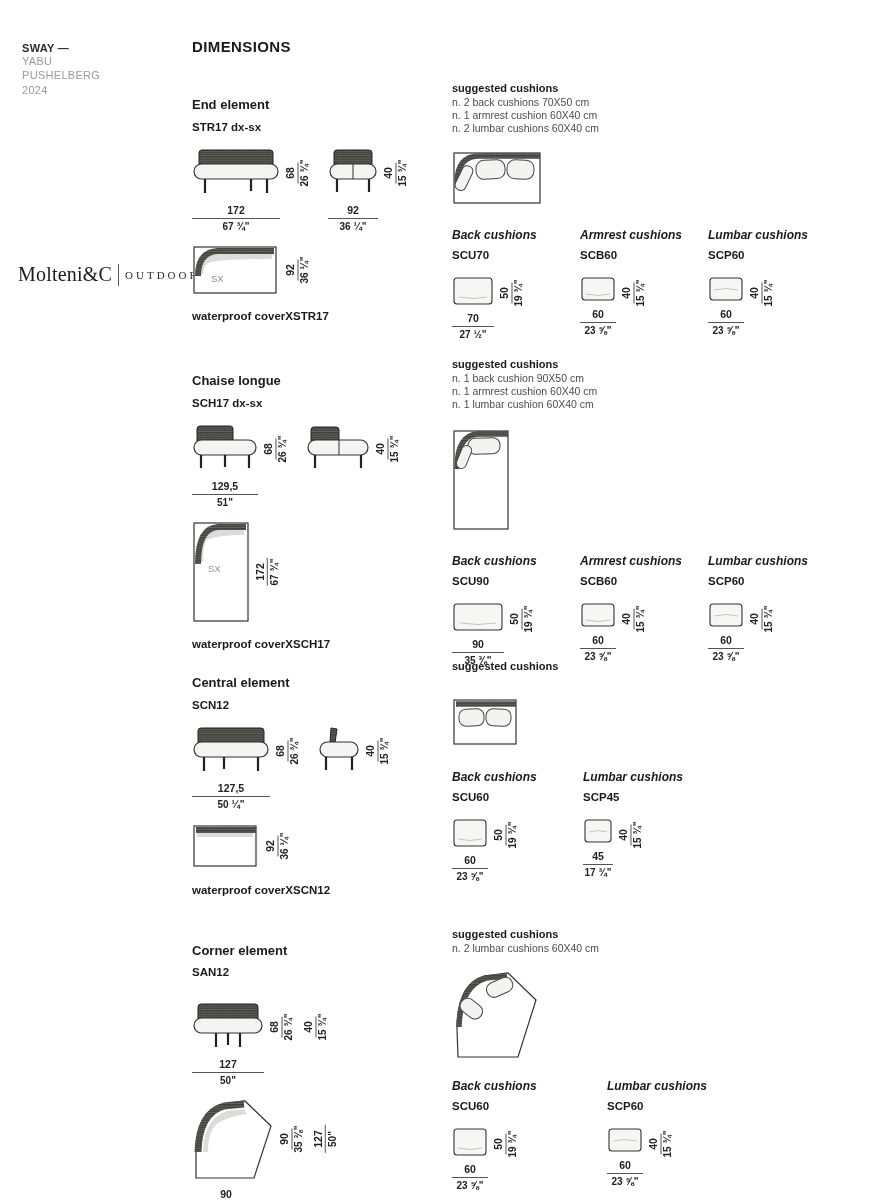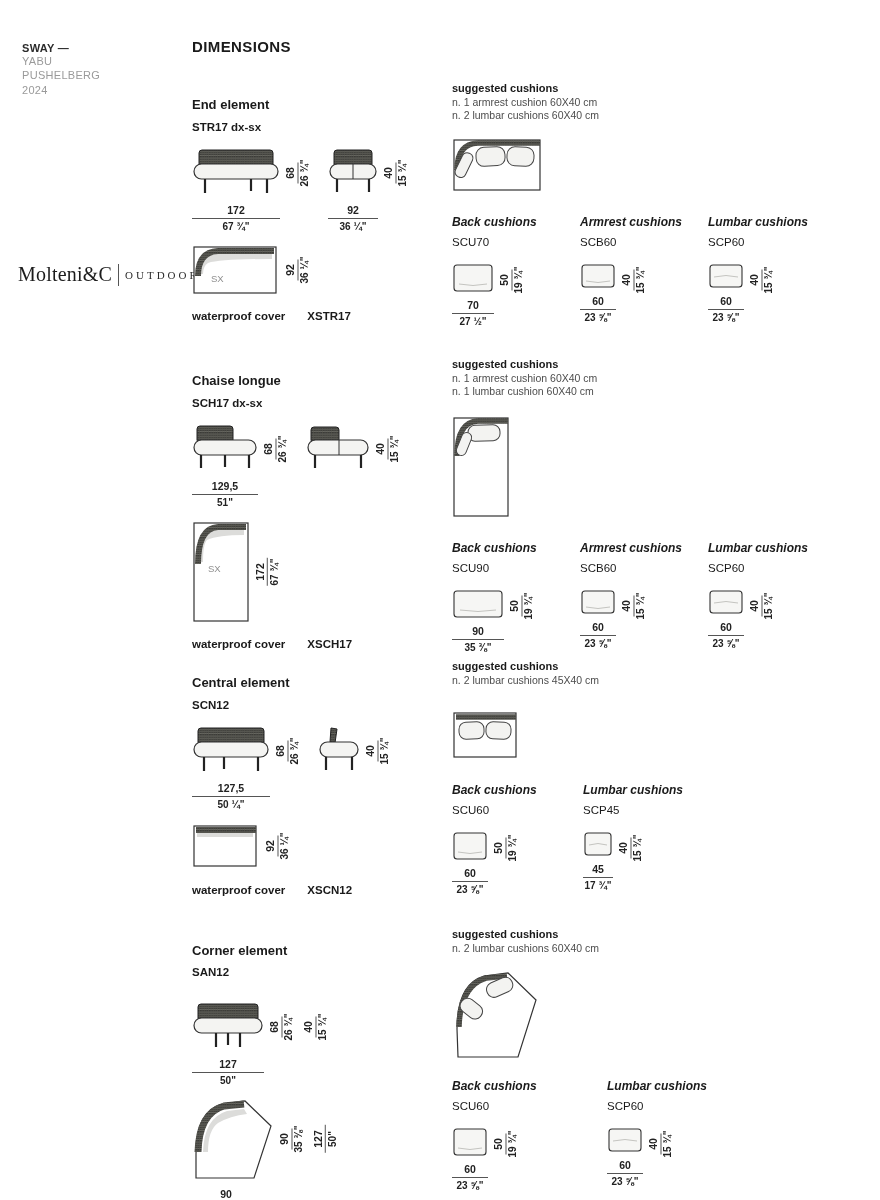--- a/index.html
+++ b/index.html
@@ -6,25 +6,25 @@
   body{
     width:880px;height:1200px;position:relative;background:#fff;
     font-family:"Liberation Sans",sans-serif;color:#1a1a1a;overflow:hidden;
   }
   
   .collection{font-size:11px;font-weight:bold;color:#2b2b2b;letter-spacing:.3px;}
   .designer{font-size:11px;color:#9a9a9a;line-height:1.3;letter-spacing:.3px;}
   .page-title{position:absolute;left:192px;top:38px;font-size:15px;font-weight:bold;letter-spacing:.4px;}
   .p-name{font-size:13px;font-weight:bold;margin:15px 0 9px 0;}
   .p-code{font-size:11.5px;font-weight:bold;margin:0 0 15px 0;}
-  .cover{display:flex;gap:22px;font-size:11.5px;font-weight:bold;}
+  .cover{display:flex;font-size:11.5px;font-weight:bold;}
   .sugg-title{font-size:11px;font-weight:bold;margin-bottom:2px;}
   .sugg-line{font-size:10.5px;color:#4d4d4d;line-height:1.25;}
   .c-type{font-size:12px;font-weight:bold;font-style:italic;}
-  .c-code{font-size:11.5px;font-weight:normal;margin-top:7px;}
+  .c-code{font-size:11.5px;font-weight:bold;margin-top:7px;}
   
   .brand-block{position:absolute;left:22px;top:42px;}
   .logo{position:absolute;left:18px;top:263px;display:flex;align-items:center;gap:6px;}
   .logo .brand{font-family:"Liberation Serif",serif;font-size:20px;color:#1c1c1c;letter-spacing:.2px;}
   .logo .bar{width:1px;height:22px;background:#555;}
   .logo .division{font-family:"Liberation Serif",serif;font-size:11px;letter-spacing:3px;color:#2b2b2b;}
   
   .sec{position:absolute;left:192px;width:688px;display:flex;}
   .sec-left{width:260px;flex:none;}
   .sec-right{width:428px;flex:none;}
@@ -151,20 +151,21 @@
           </div>
       </div>
     </div>
     <div class="cover" style="margin-top:14px;">
       <span>waterproof cover</span>
       <span>XSTR17</span>
     </div>
   </div>
   <div class="sec-right">
     <div class="sugg-title">suggested cushions</div>
+    <div class="sugg-line">n. 2 back cushions 70X50 cm</div>
     <div class="sugg-line">n. 1 armrest cushion 60X40 cm</div>
     <div class="sugg-line">n. 2 lumbar cushions 60X40 cm</div>
     <svg class="plan" width="92" height="60" viewBox="0 0 92 60">
       <rect x="2" y="6" width="86" height="50" class="outline"></rect>
       <path d="M5 36 Q5 10 26 9 L88 9" class="band55"></path>
       <rect x="7" y="18" width="11" height="26" rx="5" class="cush" transform="rotate(26 12 30)"></rect>
       <rect x="24" y="13" width="29" height="19" rx="8" class="cush" transform="rotate(-3 38 22)"></rect>
       <rect x="55" y="13" width="27" height="19" rx="8" class="cush" transform="rotate(2 68 22)"></rect>
     </svg>
     <div class="cushions-row">
@@ -292,20 +293,21 @@
           </div>
       </div>
     </div>
     <div class="cover" style="margin-top:14px;">
       <span>waterproof cover</span>
       <span>XSCH17</span>
     </div>
   </div>
   <div class="sec-right">
     <div class="sugg-title">suggested cushions</div>
+    <div class="sugg-line">n. 1 back cushion 90X50 cm</div>
     <div class="sugg-line">n. 1 armrest cushion 60X40 cm</div>
     <div class="sugg-line">n. 1 lumbar cushion 60X40 cm</div>
     <svg class="plan" width="60" height="110" viewBox="0 0 60 110">
       <rect x="2" y="8" width="54" height="98" class="outline"></rect>
       <path d="M5 46 Q5 12 26 11 L56 11" class="band55"></path>
       <rect x="16" y="15" width="32" height="16" rx="7" class="cush" transform="rotate(-2 32 23)"></rect>
       <rect x="7" y="22" width="10" height="24" rx="5" class="cush" transform="rotate(22 12 34)"></rect>
     </svg>
     <div class="cushions-row">
       <div class="cushion">
@@ -430,21 +432,20 @@
           </div>
       </div>
     </div>
     <div class="cover" style="margin-top:14px;">
       <span>waterproof cover</span>
       <span>XSCN12</span>
     </div>
   </div>
   <div class="sec-right">
     <div class="sugg-title">suggested cushions</div>
-    <div class="sugg-line">n. 2 lumbar cushions 45X40 cm</div>
     <svg class="plan" style="margin-top:18px;" width="66" height="54" viewBox="0 0 66 54">
       <rect x="2" y="8" width="62" height="44" class="outline"></rect>
       <path d="M4 12 H64" class="band55"></path>
       <rect x="7" y="17" width="25" height="17" rx="7" class="cush" transform="rotate(-2 19 25)"></rect>
       <rect x="34" y="17" width="25" height="17" rx="7" class="cush" transform="rotate(2 46 25)"></rect>
     </svg>
     <div class="cushions-row" style="margin-top:20px;">
       <div class="cushion" style="width:131px;">
         <div class="c-type">Back cushions</div>
         <div class="c-code">SCU60</div>

